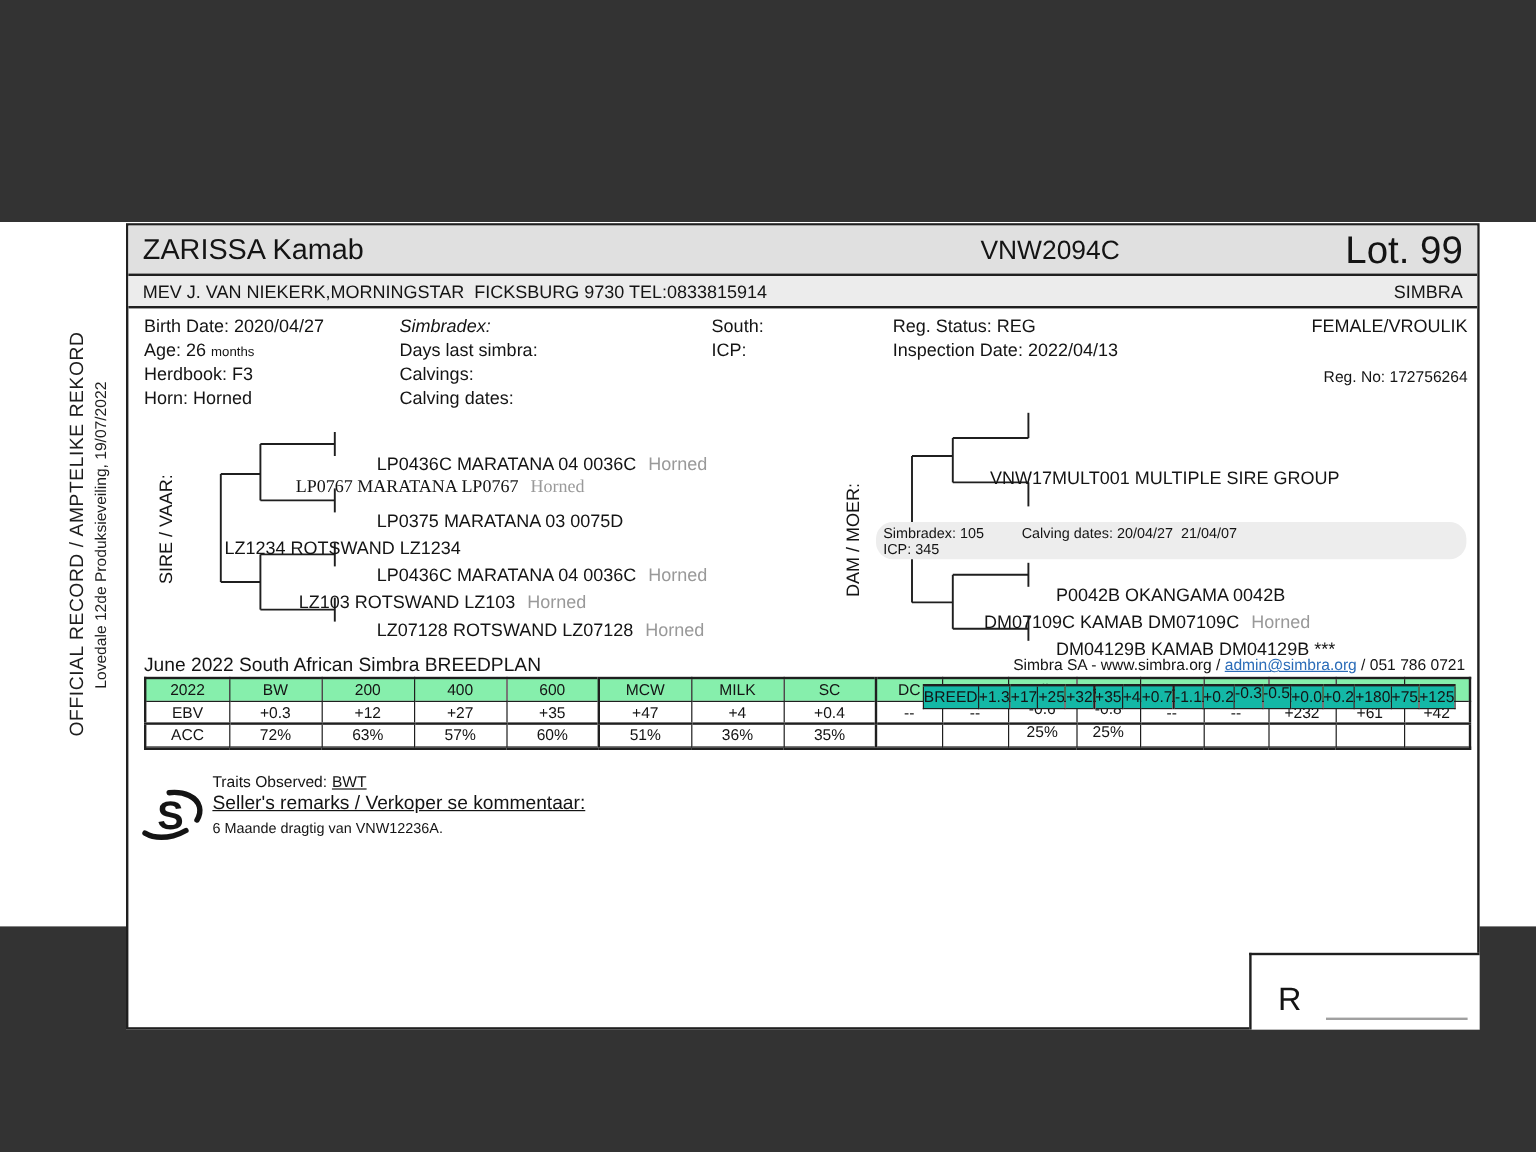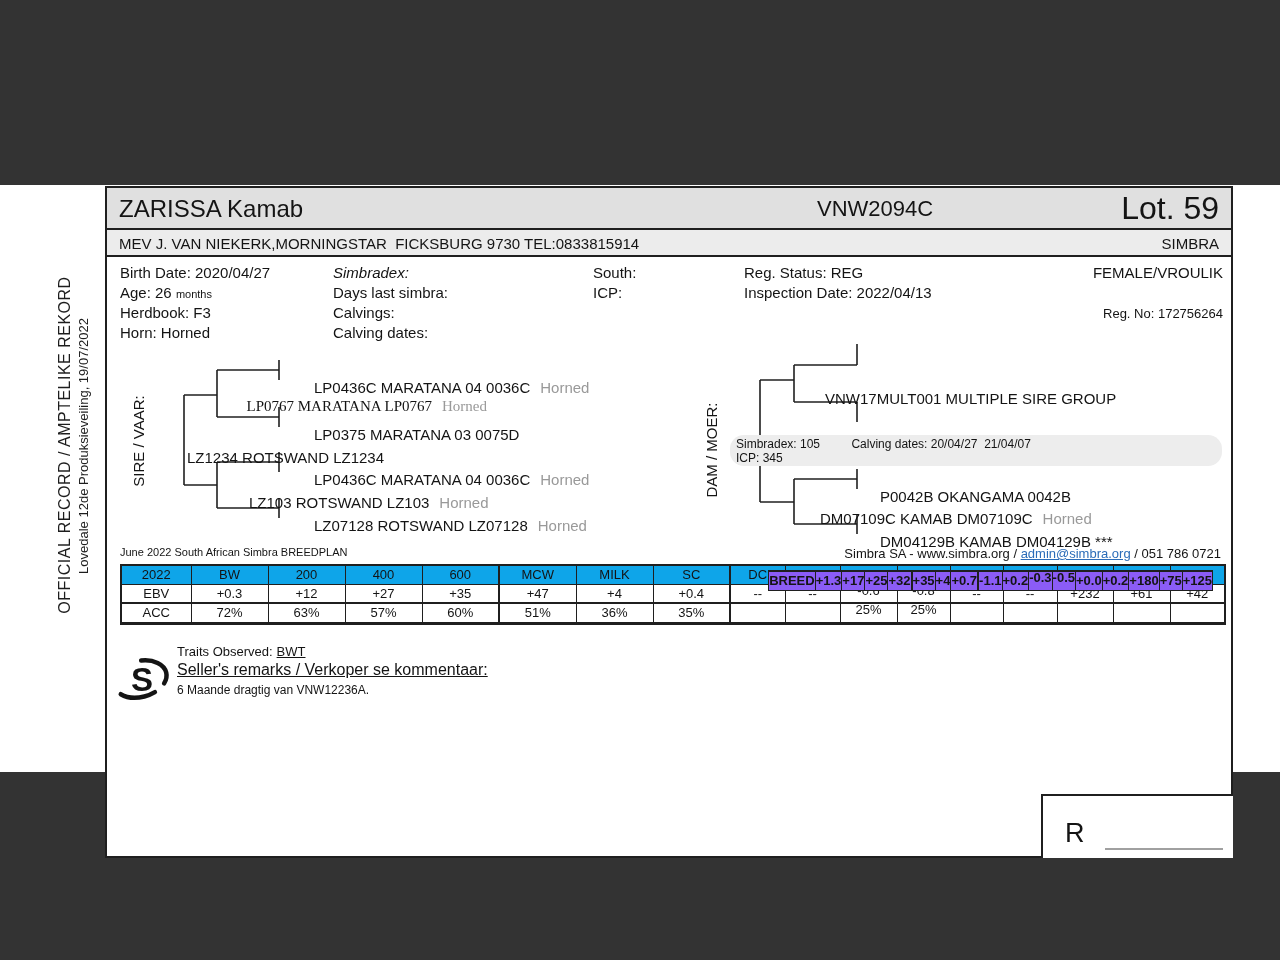--- a/index.html
+++ b/index.html
@@ -41,31 +41,31 @@
   .ped-lines { position:absolute; left:0; top:0; width:1124px; height:525px; pointer-events:none; }
   .ped-label { position:absolute; width:140px; height:18px; text-align:center; transform:rotate(-90deg);
                font-size:15px; white-space:nowrap; }
   .ped-node { position:absolute; font-size:15px; white-space:pre; line-height:18px; }
   .horned { color:#999999; margin-left:10px; }
   .dam-band { position:absolute; left:623px; top:247px; width:492px; height:31px; background:#ededed;
               font-size:12px; line-height:14px; padding:2px 0 0 6px;border-radius:14px; }
   .dam-band .gap { margin-left:28px; }
 
   
-  .tbl-cap-left  { position:absolute; left:13px;  top:358px; font-size:11px; }
+  .tbl-cap-left  { position:absolute; left:13px;  top:358px; font-size:16px; }
   .tbl-cap-right { position:absolute; right:10px; top:358px; font-size:13px; }
   .tbl-cap-right a { color:#2b6cb8; text-decoration:underline; cursor:pointer; }
   table.breedplan { position:absolute; left:13px; top:376px; width:1104px;
                     border-collapse:collapse; table-layout:fixed;
                     border:2px solid #1f1f1f; }
   table.breedplan th, table.breedplan td {
       border:1px solid #1f1f1f; font-size:13px; font-weight:normal;
       text-align:center; height:19px; padding:0; overflow:hidden; }
-  table.breedplan thead th { background:#0ea5e9; }
-  table.breedplan tr.breed th, table.breedplan tr.breed td { background:#8b5cf6; border-top-width:2px;font-weight:bold; }
+  table.breedplan thead th { background:#86efac; }
+  table.breedplan tr.breed th, table.breedplan tr.breed td { background:#14b8a6; border-top-width:2px; }
   table.breedplan tr.acc th, table.breedplan tr.acc td { border-top-width:2px; }
   table.breedplan .thick-r { border-right-width:2px; }
   table.breedplan .raised span { display:inline-block; transform:translateY(-3px); }
 
   
   .logo-s { position:absolute; left:2px; top:460px; width:62px; height:62px; }
   .traits { position:absolute; left:70px; top:456px; font-size:13px; }
   .traits .uline { text-decoration:underline; margin-left:4px; }
   .remarks-h { position:absolute; left:70px; top:473px; font-size:16px; text-decoration:underline; }
   .remarks-t { position:absolute; left:70px; top:495px; font-size:12px; }
@@ -82,21 +82,21 @@
 <div class="page-band">
 
   <div class="margin-text margin-line1">OFFICIAL RECORD / AMPTELIKE REKORD</div>
   <div class="margin-text margin-line2">Lovedale 12de Produksieveiling, 19/07/2022</div>
 
   <div class="doc">
 
     <div class="hdr-row1">
       <span class="hdr-name">ZARISSA Kamab</span>
       <span class="hdr-regid">VNW2094C</span>
-      <span class="hdr-lot">Lot. 59</span>
+      <span class="hdr-lot">Lot. 99</span>
     </div>
     <div class="hdr-row2">
       <span class="owner">MEV J. VAN NIEKERK,MORNINGSTAR  FICKSBURG 9730 TEL:0833815914</span>
       <span class="breed">SIMBRA</span>
     </div>
 
     <div class="fld" style="left:13px;top:76px;">Birth Date: 2020/04/27</div>
     <div class="fld" style="left:13px;top:96px;">
       <span>Age: 26</span>
       <small>months</small>

